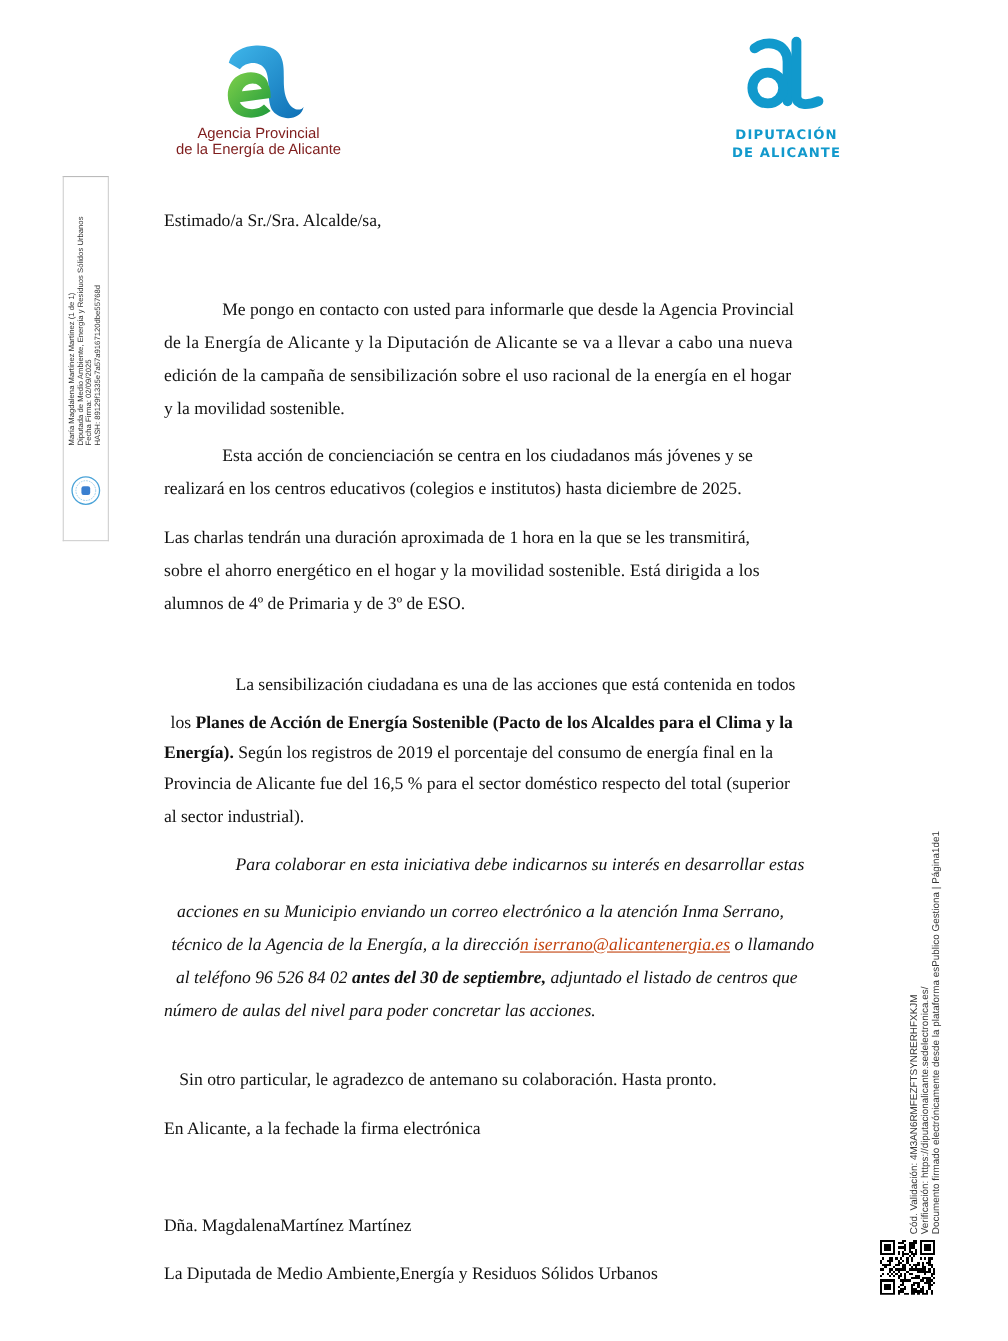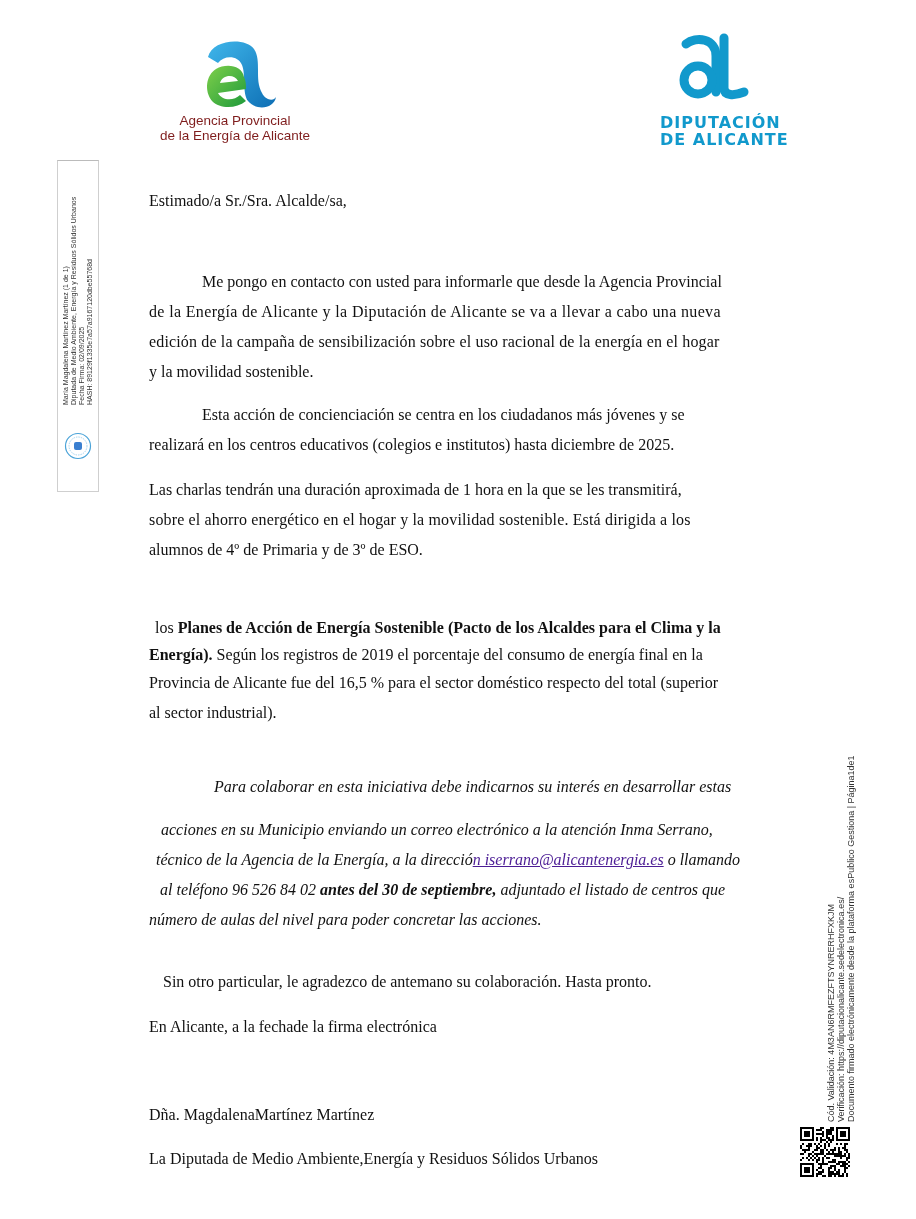--- a/index.html
+++ b/index.html
@@ -1,34 +1,34 @@
 <!DOCTYPE html>
 <html><head>
 <meta charset="utf-8">
 <style>
   html, body { margin: 0; padding: 0; background: #ffffff; }
   body { width: 916px; height: 1219px; position: relative; overflow: hidden; font-family: "Liberation Serif", serif; color: #111; }
   .logo-left { position: absolute; left: 150px; top: 35px; width: 180px; height: 110px; }
   .logo-left .caption { position: absolute; left: 0; top: 78px; width: 170px; text-align: center; font-family: "Liberation Sans", sans-serif; font-size: 13.5px; line-height: 15px; color: #7f1d1d; }
   .logo-right { position: absolute; left: 660px; top: 30px; width: 110px; height: 120px; }
-  .logo-right .caption { position: absolute; left: 0; top: 84px; width: 110px; text-align: center; font-family: "DejaVu Sans", sans-serif; font-weight: bold; font-size: 16px; line-height: 17px; letter-spacing: 1px; color: #1199cc; }
+  .logo-right .caption { position: absolute; left: 0; top: 84px; width: 110px; text-align: center; font-family: "DejaVu Sans", sans-serif; font-weight: bold; font-size: 12px; line-height: 17px; letter-spacing: 1px; color: #1199cc; }
 
   .stamp-box { position: absolute; left: 57px; top: 160px; width: 40px; height: 330px; border: 1px solid #cfcfcf; border-top: 1px solid #bbb; }
   .stamp-text { position: absolute; left: 62px; top: 405px; transform-origin: 0 0; transform: rotate(-90deg); font-family: "Liberation Sans", sans-serif; font-size: 7px; line-height: 8px; color: #333; white-space: nowrap; }
   .stamp-seal { position: absolute; left: 64px; top: 432px; width: 28px; height: 28px; }
 
   .side-right { position: absolute; left: 826px; top: 1122px; transform-origin: 0 0; transform: rotate(-90deg); font-family: "Liberation Sans", sans-serif; font-size: 9px; line-height: 10px; color: #333; white-space: nowrap; }
   .qr { position: absolute; left: 800px; top: 1127px; width: 50px; height: 50px; }
 
   .body-text { position: absolute; left: 149px; width: 634px; font-size: 16px; }
   .p { position: absolute; left: 0; width: 634px; margin: 0; line-height: 30px; text-align: justify; }
   .line { display: block; white-space: nowrap; }
   .ind { padding-left: 53px; }
   b { font-weight: bold; }
-  .link { color: #4c1d95; text-decoration: underline; }
+  .link { color: #c2410c; text-decoration: underline; }
   .center { text-align: left; }
 </style>
 </head>
 <body>
 
 <div class="logo-left">
   <svg width="180" height="80" viewBox="0 0 180 80">
     <defs>
       <linearGradient id="bg" x1="0" y1="0" x2="1" y2="1">
         <stop offset="0" stop-color="#3fb6ea"></stop>
@@ -324,20 +324,21 @@
     <span class="line">realizará en los centros educativos (colegios e institutos) hasta diciembre de 2025.</span>
   </div>
 
   <div class="p" style="top:475px;">
     <span class="line">Las charlas tendrán una duración aproximada de 1 hora en la que se les transmitirá,</span>
     <span class="line" style="letter-spacing:0.15px;">sobre el ahorro energético en el hogar y la movilidad sostenible. Está dirigida a los</span>
     <span class="line">alumnos de 4º de Primaria y de 3º de ESO.</span>
   </div>
 
   <div class="p" style="top:608px;">
+    <span class="line" style="padding-left:65px;">La sensibilización ciudadana es una de las acciones que está contenida en todos</span>
     <span class="line" style="padding-left:6px; margin-top:6px; line-height:28px;"><span>los </span><b>Planes de Acción de Energía Sostenible (Pacto de los Alcaldes para el Clima y la</b></span>
     <span class="line" style="line-height:26px;"><b>Energía).</b><span> Según los registros de 2019 el porcentaje del consumo de energía final en la</span></span>
     <span class="line">Provincia de Alicante fue del 16,5 % para el sector doméstico respecto del total (superior</span>
     <span class="line">al sector industrial).</span>
   </div>
 
   <div class="p" style="top:772px;font-style:italic;">
     <span class="line" style="padding-left:65px;">Para colaborar en esta iniciativa debe indicarnos su interés en desarrollar estas</span>
     <span class="line" style="padding-left:12px;margin-top:13px;">acciones en su Municipio enviando un correo electrónico a la atención Inma Serrano,</span>
     <span class="line" style="padding-left:7px;"><span>técnico de la Agencia de la Energía, a la direcció</span><span class="link">n iserrano@alicantenergia.es</span><span> o llamando</span></span>

